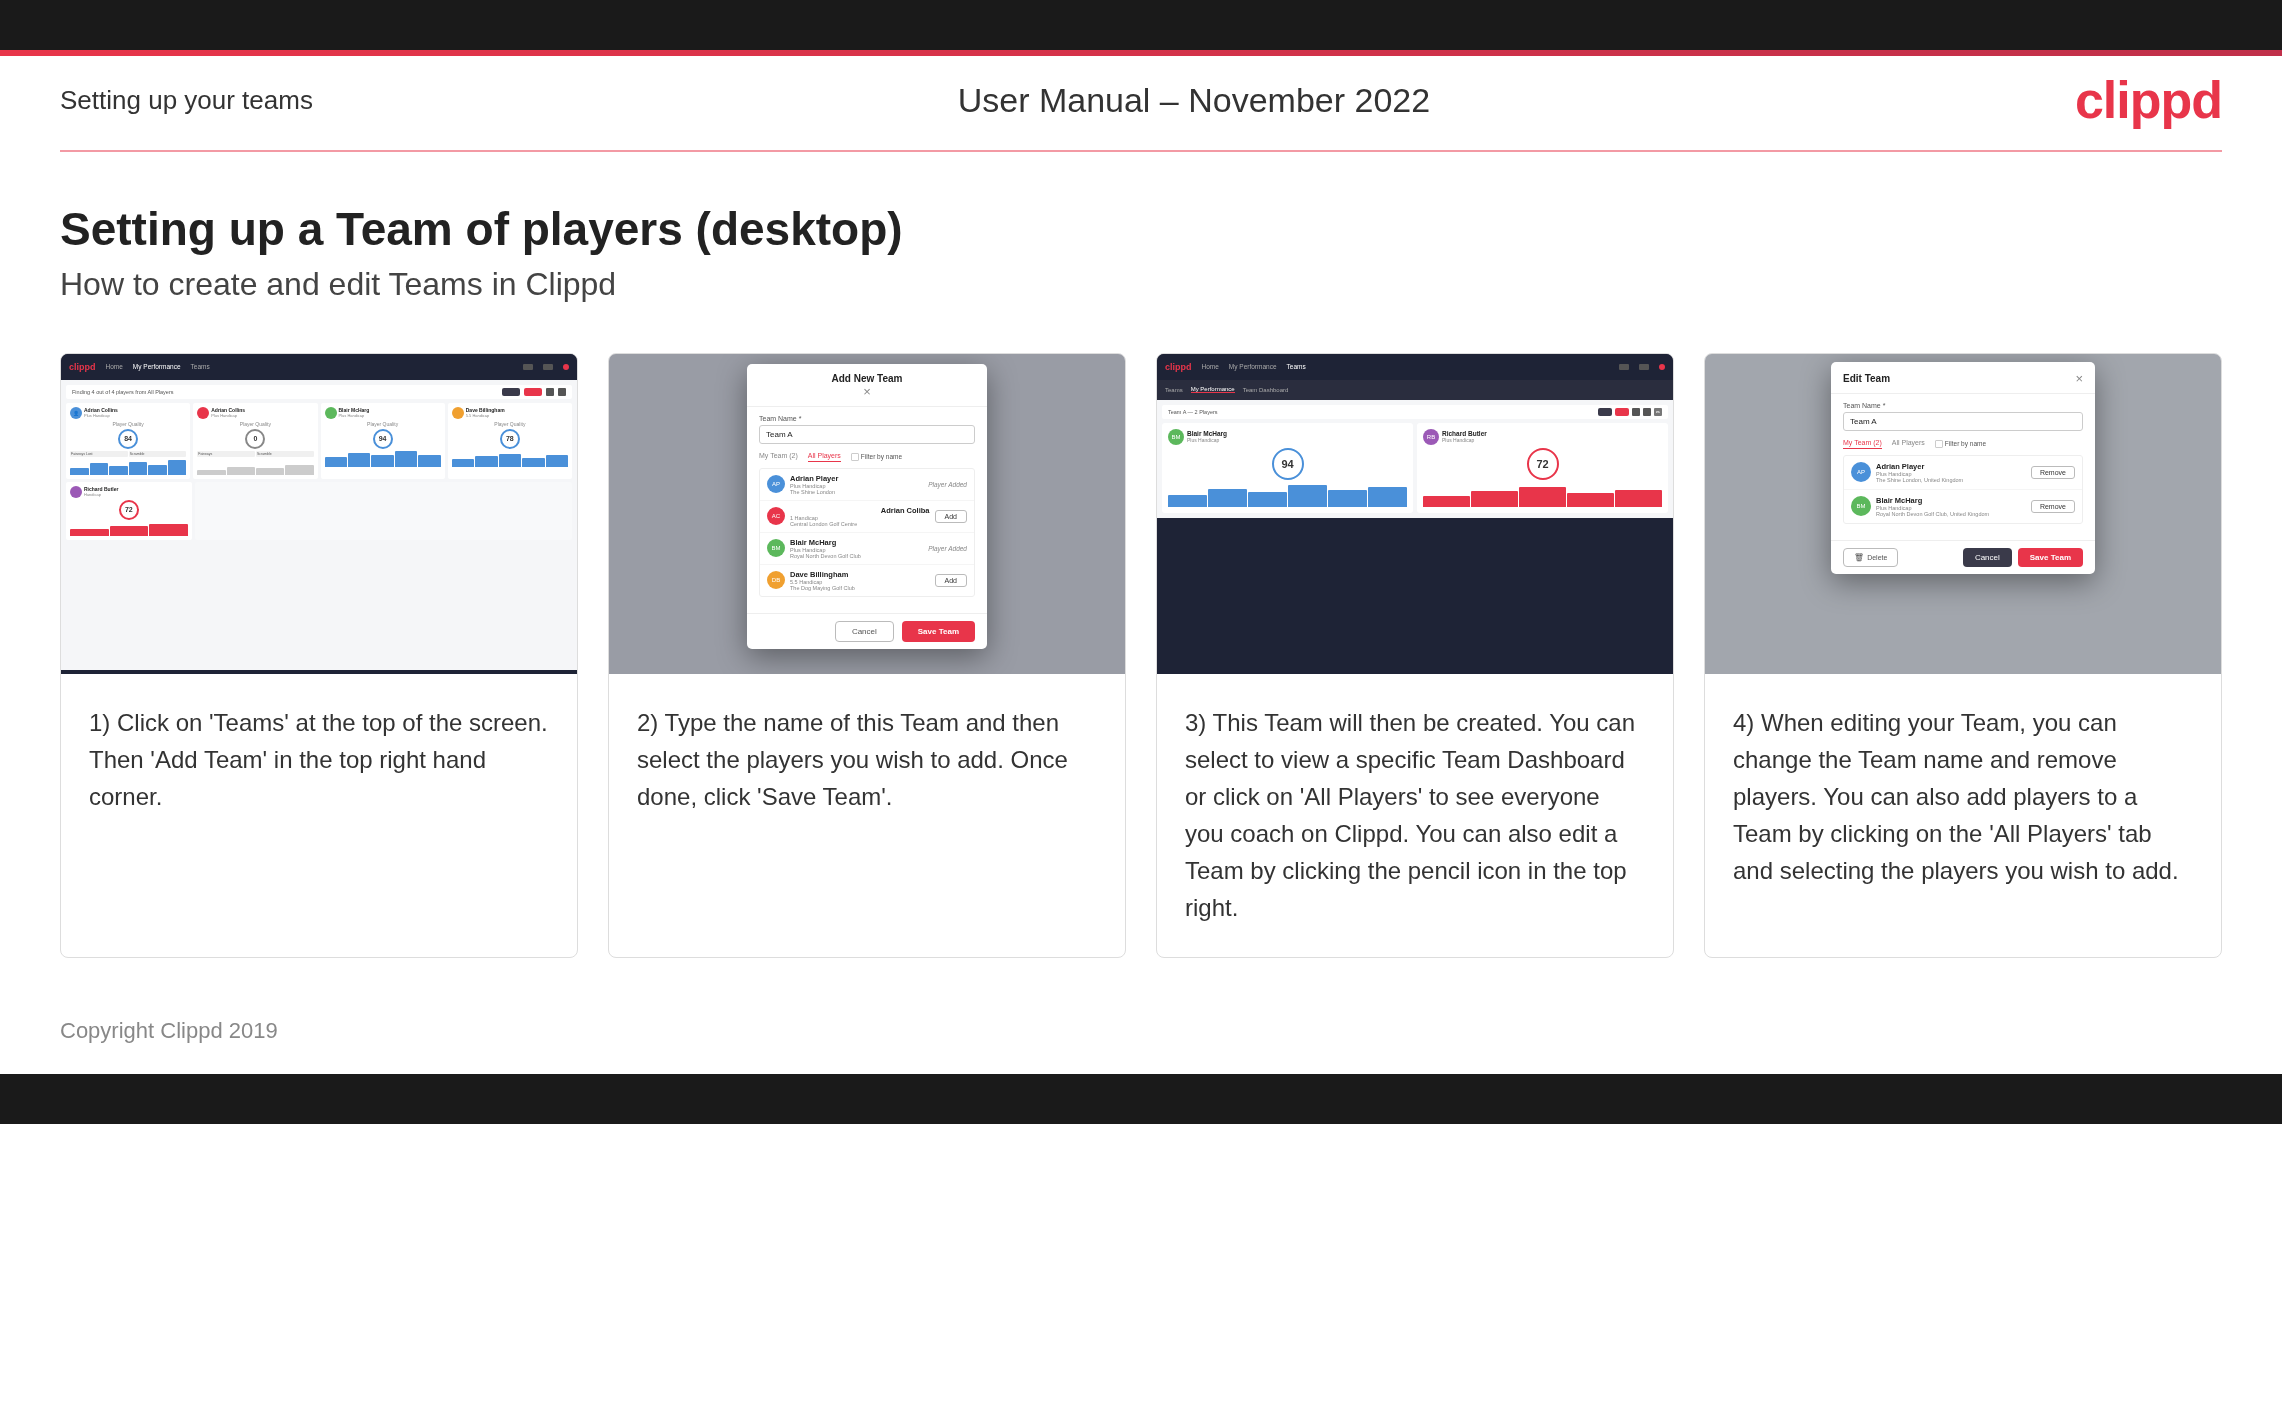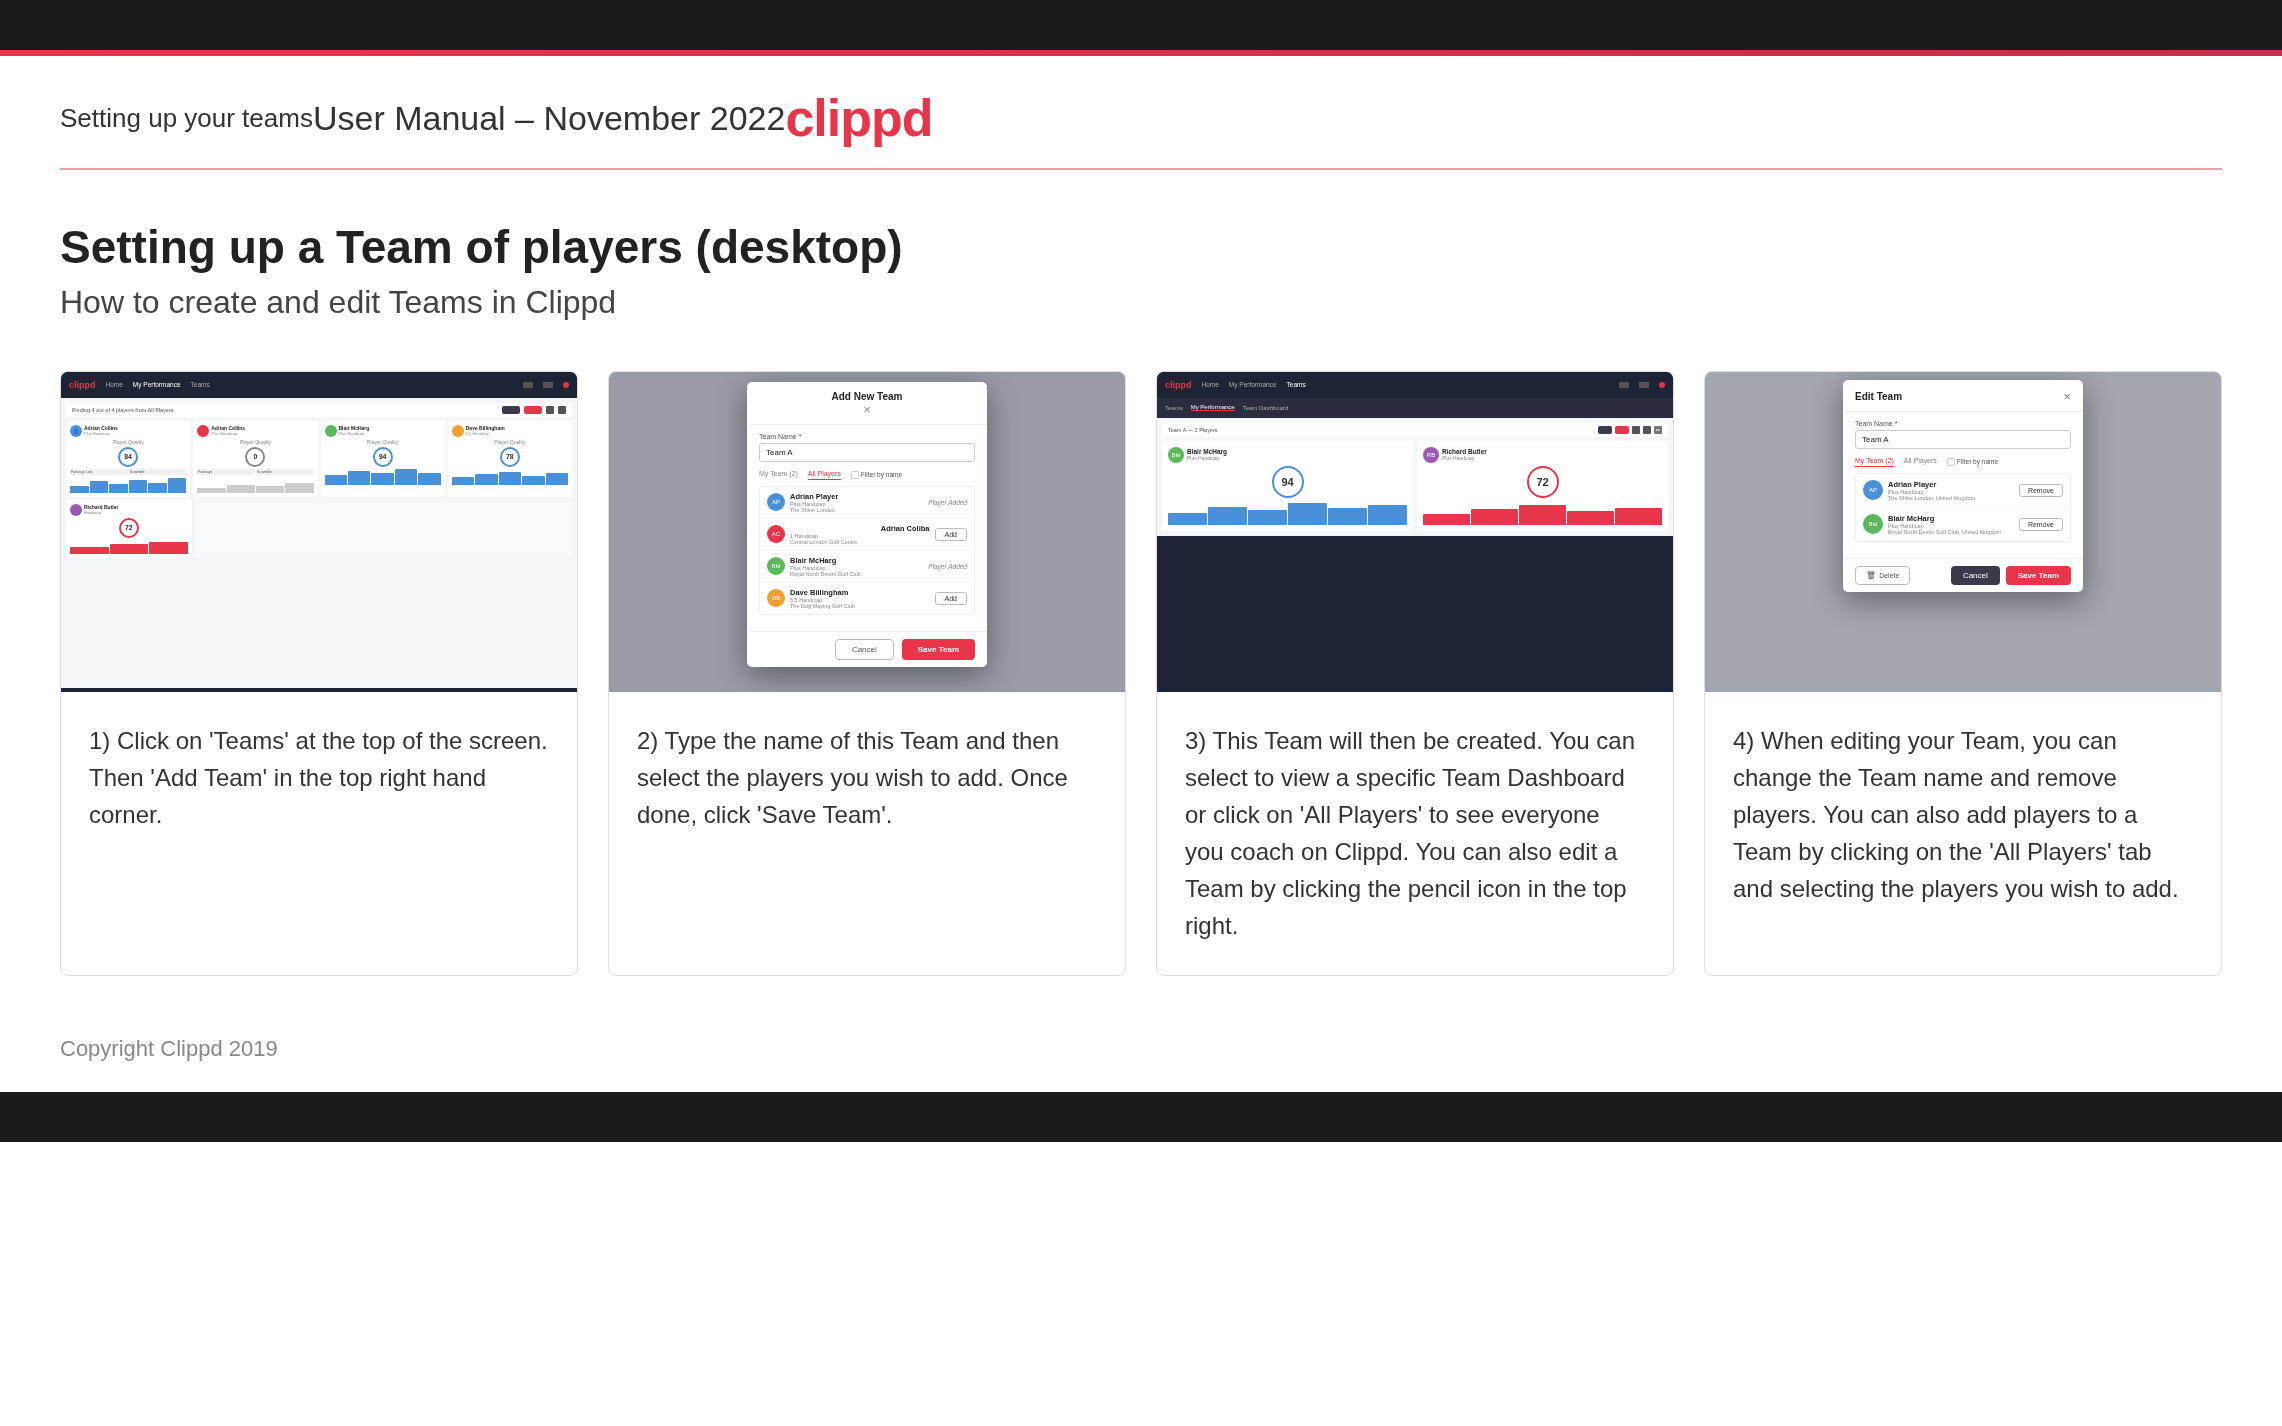--- a/index.html
+++ b/index.html
@@ -23,21 +23,22 @@
     .accent-line {
       height: 6px;
       background: linear-gradient(to right, #e8354a, #c0304a);
       width: 100%;
     }
 
     
     .header {
       display: flex;
       align-items: center;
-      padding: 32px 60px 20px 60px;
+      justify-content: space-between;
+      padding: 14px 60px 20px 60px;
     }
 
     .header-left {
       font-size: 26px;
       color: #333;
     }
 
     .header-center {
       font-size: 34px;
       color: #333;
@@ -492,21 +493,21 @@
     </div>
   </div>
 
   <div class="card">
     <div class="screenshot-area">
       <div class="screenshot-container">
 
         <div style="position:absolute;inset:0;background:#1e2336;opacity:0.5;"></div>
         <div style="position:absolute;inset:0;background:#f5f6f8;opacity:0.25;"></div>
 
-        <div style="position:absolute;top:8px;left:50%;transform:translateX(-50%);background:#fff;border-radius:5px;width:240px;box-shadow:0 8px 30px rgba(0,0,0,0.4);overflow:hidden;">
+        <div style="position:absolute;top:8px;left:50%;transform:translateX(-50%);background:#fff;border-radius:5px;width:264px;box-shadow:0 8px 30px rgba(0,0,0,0.4);overflow:hidden;">
           <div style="display:flex;justify-content:space-between;align-items:center;padding:9px 12px 7px;border-bottom:1px solid #eee;">
             <span style="font-size:10px;font-weight:600;color:#222;">Edit Team</span>
             <span style="font-size:13px;color:#888;cursor:pointer;">×</span>
           </div>
           <div style="padding:8px 12px;">
             <div style="font-size:7px;color:#555;margin-bottom:3px;">Team Name *</div>
             <div style="border:1px solid #ccc;border-radius:3px;padding:4px 6px;font-size:8px;color:#222;margin-bottom:8px;background:#fff;">Team A</div>
 
             <div style="display:flex;gap:10px;margin-bottom:6px;align-items:center;">
               <span style="font-size:7px;color:#e8354a;padding-bottom:2px;border-bottom:1.5px solid #e8354a;">My Team (2)</span>

